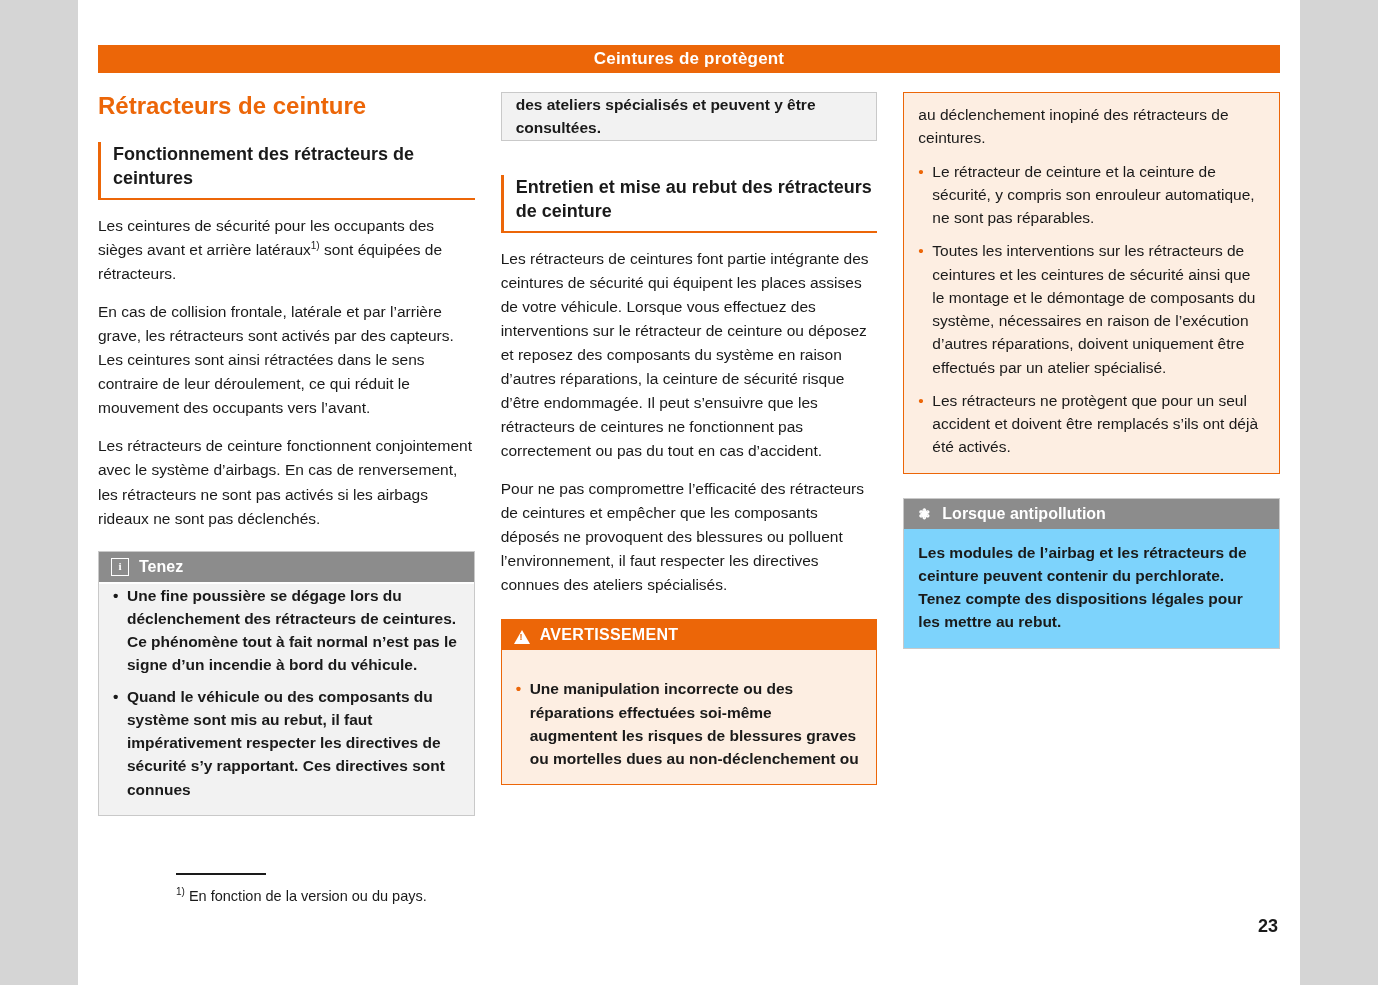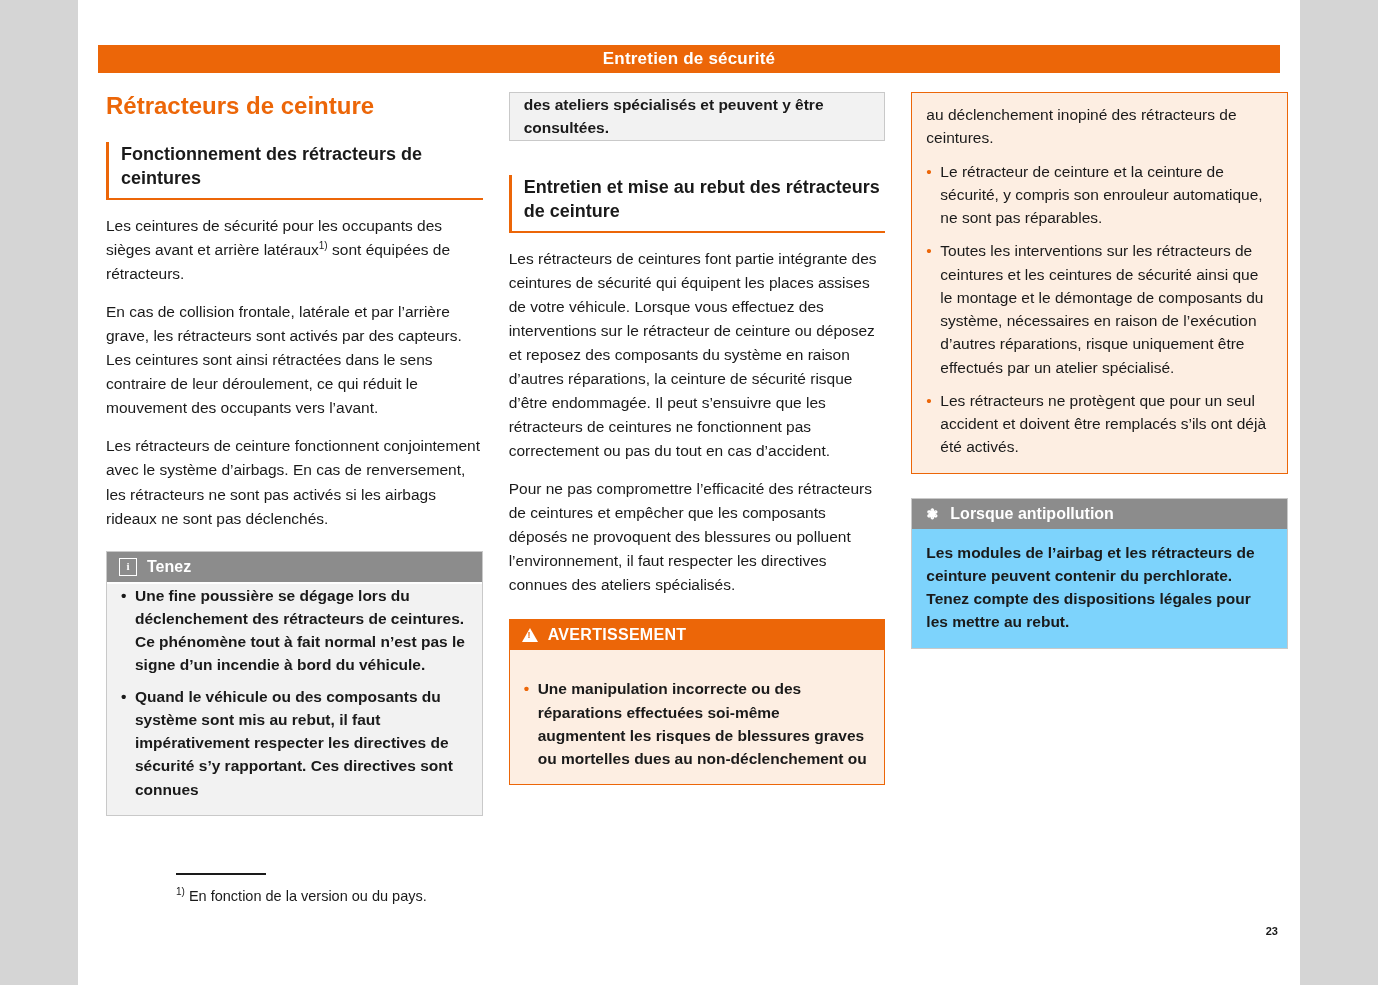--- a/index.html
+++ b/index.html
@@ -31,21 +31,21 @@
     color: #ffffff;
     font-size: 17px;
     font-weight: bold;
     display: flex;
     align-items: center;
     justify-content: center;
     letter-spacing: 0.2px;
   }
   .columns {
     position: absolute;
-    left: 28px;
+    left: 20px;
     top: 92px;
     width: 1182px;
     display: flex;
     gap: 26px;
   }
   .col {
     width: 377px;
     position: relative;
   }
   h1.chapter-title {
@@ -138,21 +138,21 @@
     margin-top: 22px;
     border: 1px solid #ec6608;
   }
   .warn .warn-head {
     background: #ec6608;
     color: #ffffff;
     font-size: 16px;
     font-weight: bold;
     padding: 6px 12px;
     display: flex;
-    align-items: center;
+    align-items: flex-end;
     gap: 10px;
     letter-spacing: 0.3px;
   }
   .warn .warn-body {
     background: #fdeee2;
     padding: 10px 14px 14px 14px;
   }
   .warn .warn-body p {
     font-size: 15.5px;
     font-weight: bold;
@@ -260,32 +260,32 @@
     top: 885px;
     font-size: 14.5px;
     color: #1a1a1a;
     line-height: 1.4;
   }
   .footnote sup { font-size: 10px; }
   .page-number {
     position: absolute;
     right: 22px;
     bottom: 48px;
-    font-size: 11px;
+    font-size: 18px;
     font-weight: bold;
     color: #1a1a1a;
   }
 </style>
 </head>
 <body>
 
 <div class="page">
 
   <div class="header-bar">
-    <span>Entretien de sécurité</span>
+    <span>Ceintures de protègent</span>
   </div>
 
   <div class="columns">
 
     <div class="col">
       <h1 class="chapter-title">Rétracteurs de ceinture</h1>
 
       <h2 class="section-title">Fonctionnement des rétracteurs de ceintures</h2>
 
       <p class="body first-after-title"><span>Les ceintures de sécurité pour les occupants des sièges avant et arrière latéraux</span><sup>1)</sup><span> sont équipées de rétracteurs.</span></p>
@@ -327,21 +327,21 @@
         <div class="warn-body">
           <p>Une manipulation incorrecte ou des réparations effectuées soi-même augmentent les risques de blessures graves ou mortelles dues au non-déclenchement ou</p>
         </div>
       </div>
     </div>
 
     <div class="col">
       <div class="warn-cont">
         <p class="no-bullet">au déclenchement inopiné des rétracteurs de ceintures.</p>
         <p>Le rétracteur de ceinture et la ceinture de sécurité, y compris son enrouleur automatique, ne sont pas réparables.</p>
-        <p>Toutes les interventions sur les rétracteurs de ceintures et les ceintures de sécurité ainsi que le montage et le démontage de composants du système, nécessaires en raison de l’exécution d’autres réparations, risque uniquement être effectués par un atelier spécialisé.</p>
+        <p>Toutes les interventions sur les rétracteurs de ceintures et les ceintures de sécurité ainsi que le montage et le démontage de composants du système, nécessaires en raison de l’exécution d’autres réparations, doivent uniquement être effectués par un atelier spécialisé.</p>
         <p>Les rétracteurs ne protègent que pour un seul accident et doivent être remplacés s’ils ont déjà été activés.</p>
       </div>
 
       <div class="env">
         <div class="env-head">
           <span class="icon-leaf">❃</span>
           <span>Lorsque antipollution</span>
         </div>
         <div class="env-body">
           <p>Les modules de l’airbag et les rétracteurs de ceinture peuvent contenir du perchlorate. Tenez compte des dispositions légales pour les mettre au rebut.</p>

